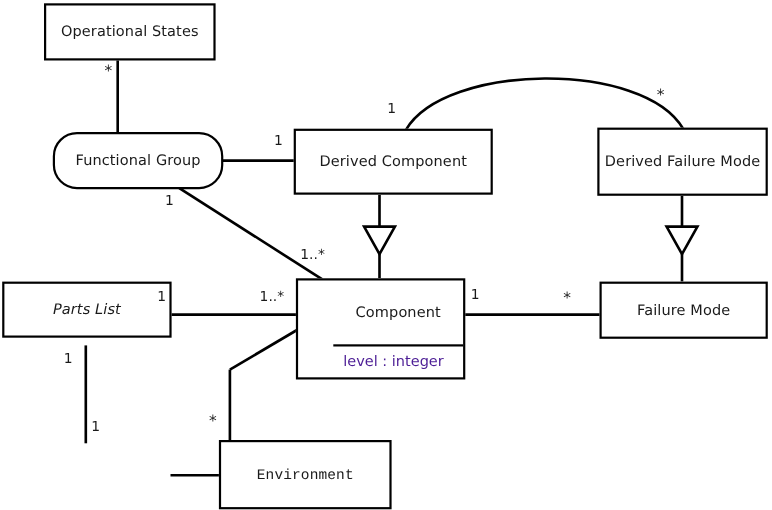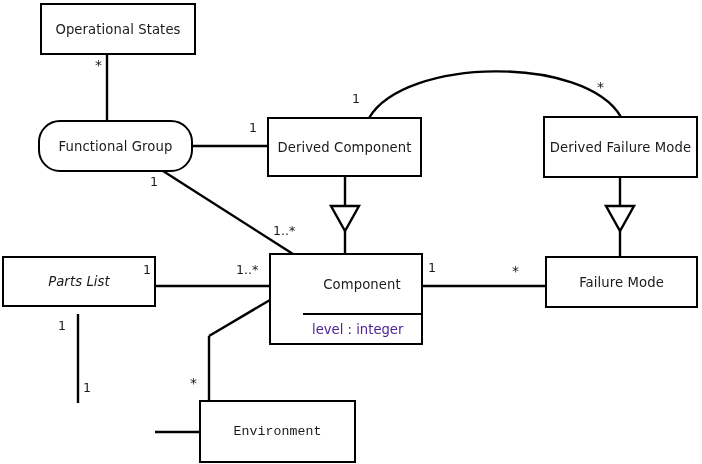--- a/index.html
+++ b/index.html
@@ -102,25 +102,25 @@
     <line x1="155" y1="432" x2="200" y2="432" stroke="#000000" stroke-width="2.4"></line>
 
     <line x1="209" y1="400" x2="209" y2="336" stroke="#000000" stroke-width="2.4"></line>
     <line x1="209" y1="336" x2="270" y2="300" stroke="#000000" stroke-width="2.4"></line>
   </svg>
 
   <div class="uml-class" id="box-operational-states" style="left:40px; top:3px; width:156px; height:52px;">
     <div class="uml-name-compartment">Operational States</div>
   </div>
 
-  <div class="uml-class" id="box-functional-group" style="left:38px; top:120px; width:155px; height:52px;border-radius:22px;">
+  <div class="uml-class" id="box-functional-group" style="left:48px; top:120px; width:155px; height:52px;border-radius:22px;">
     <div class="uml-name-compartment">Functional Group</div>
   </div>
 
-  <div class="uml-class" id="box-derived-component" style="left:267px; top:117px; width:155px; height:60px;">
+  <div class="uml-class" id="box-derived-component" style="left:267px; top:117px; width:181px; height:60px;">
     <div class="uml-name-compartment">Derived Component</div>
   </div>
 
   <div class="uml-class" id="box-derived-failure-mode" style="left:543px; top:116px; width:155px; height:62px;">
     <div class="uml-name-compartment">Derived Failure Mode</div>
   </div>
 
   <div class="uml-class" id="box-parts-list" style="left:2px; top:256px; width:154px; height:51px;font-style:italic;">
     <div class="uml-name-compartment">Parts List</div>
   </div>

